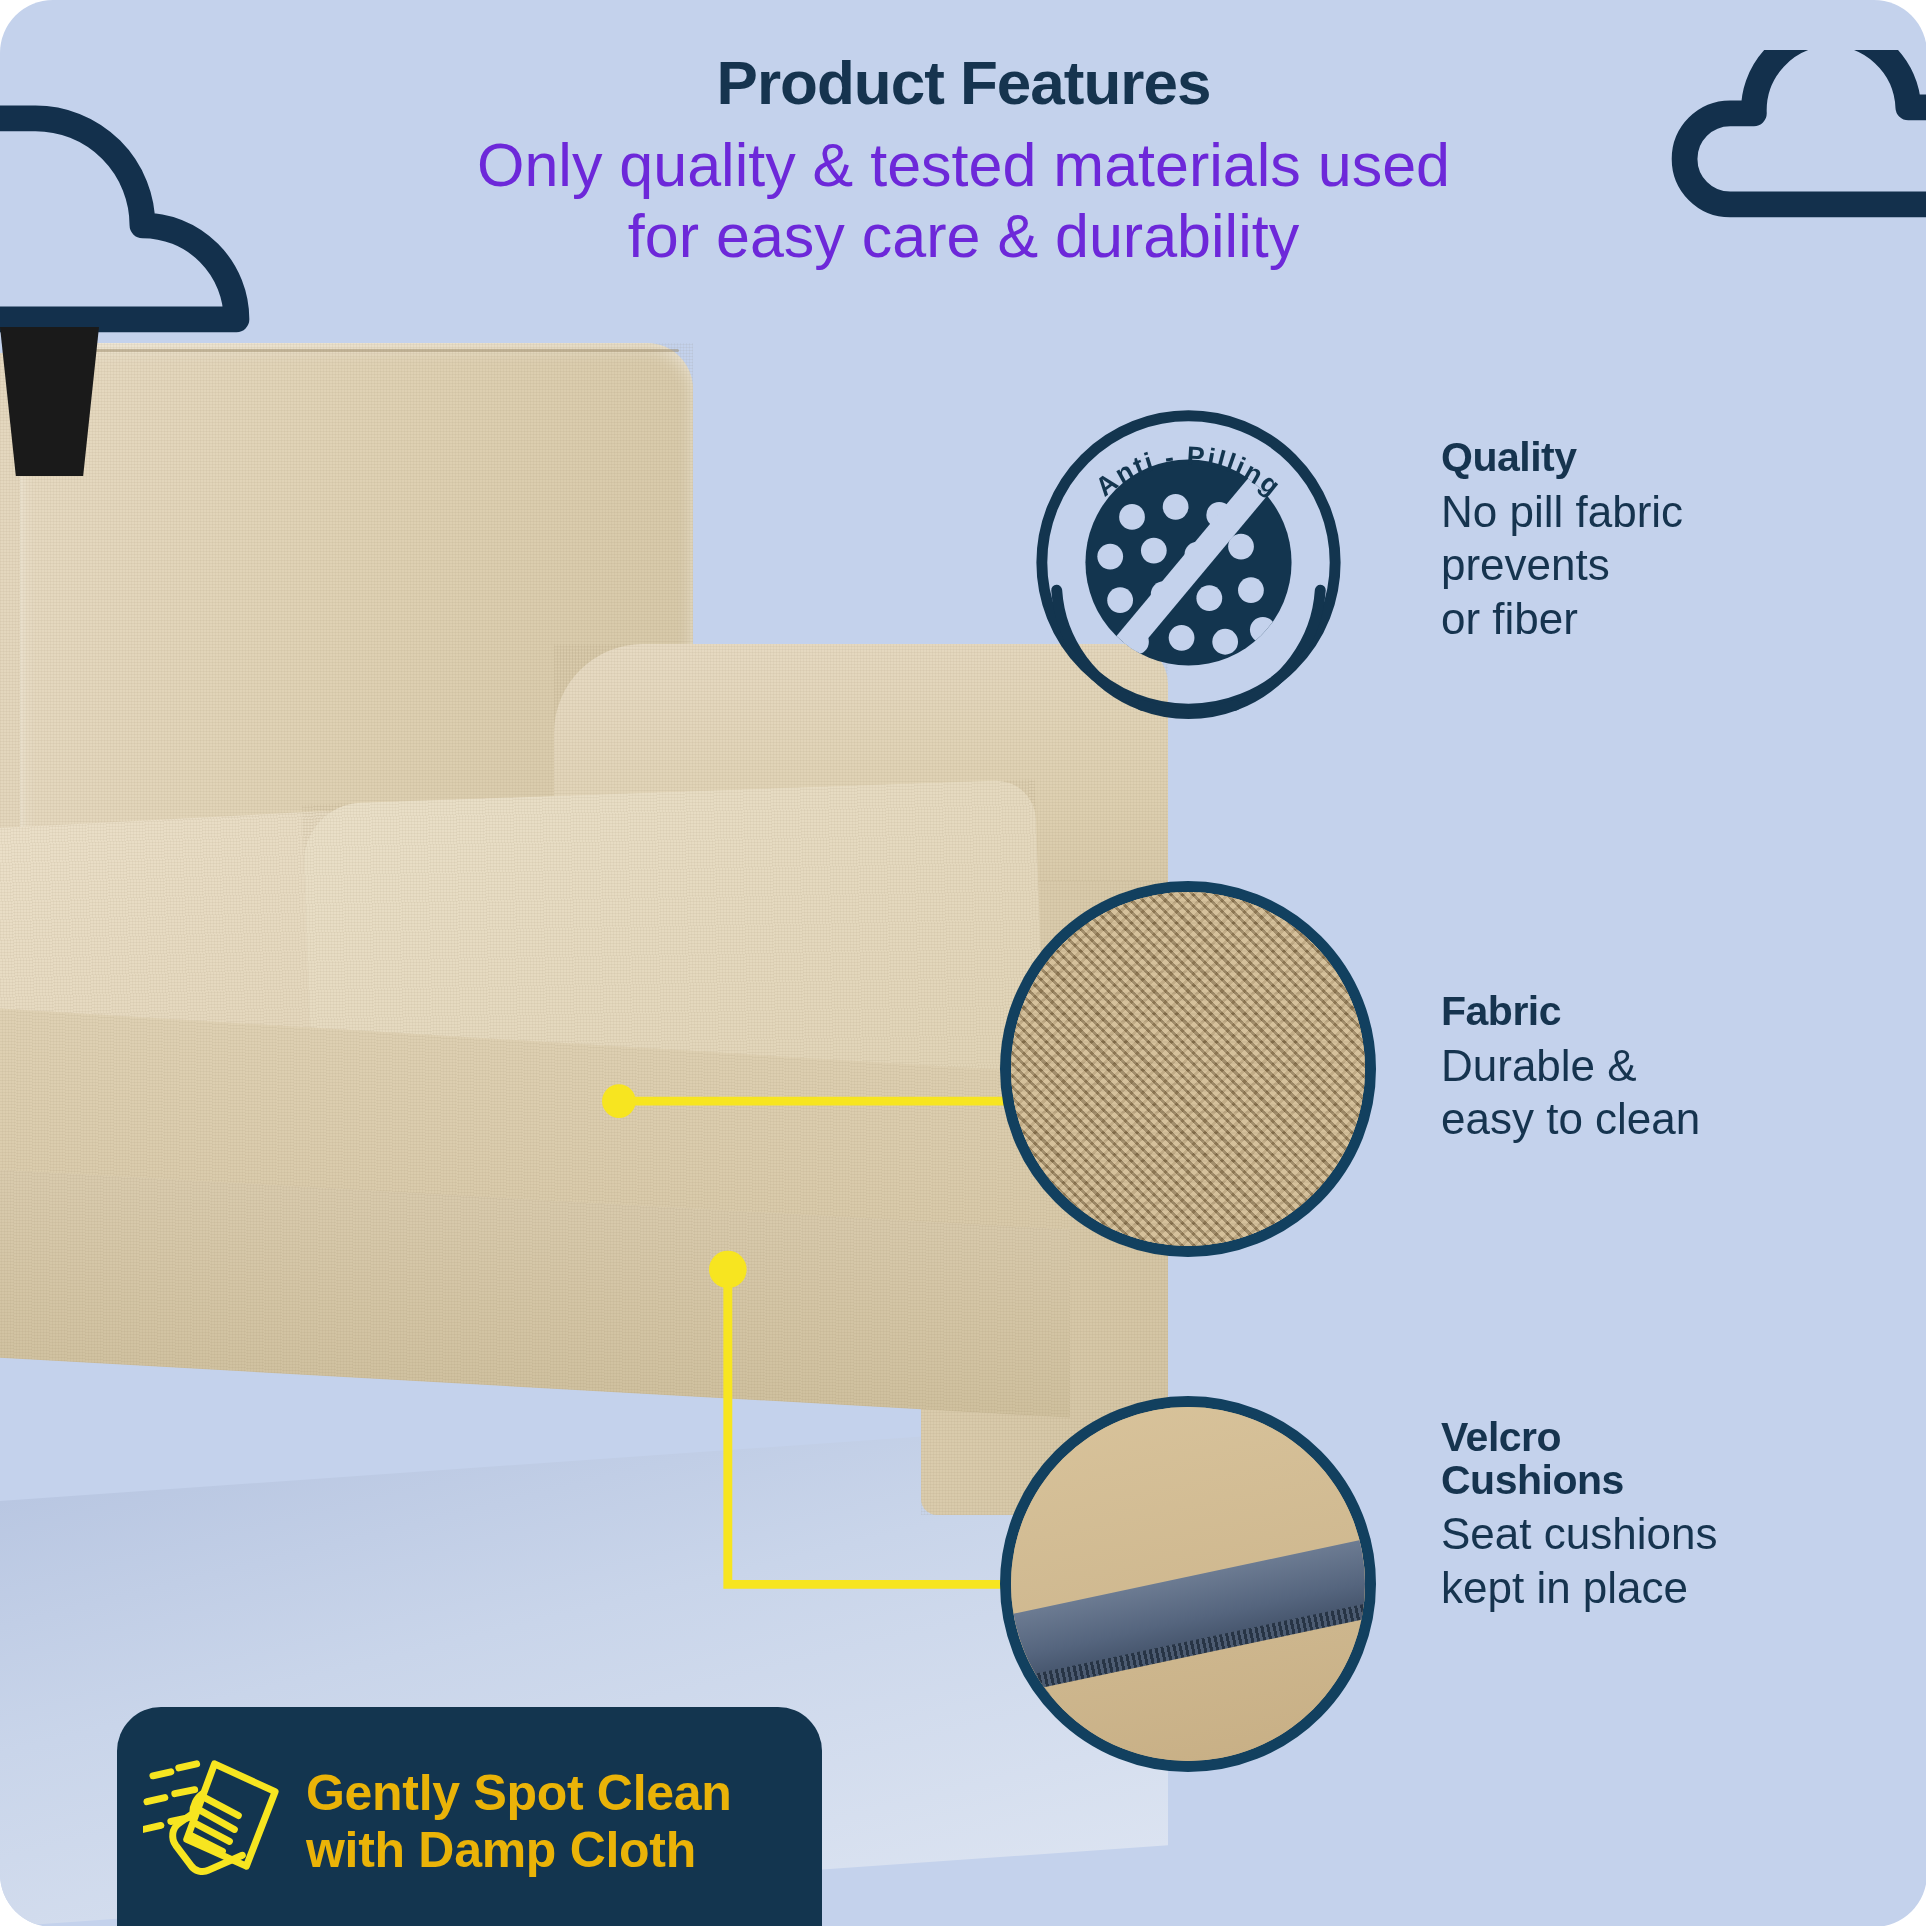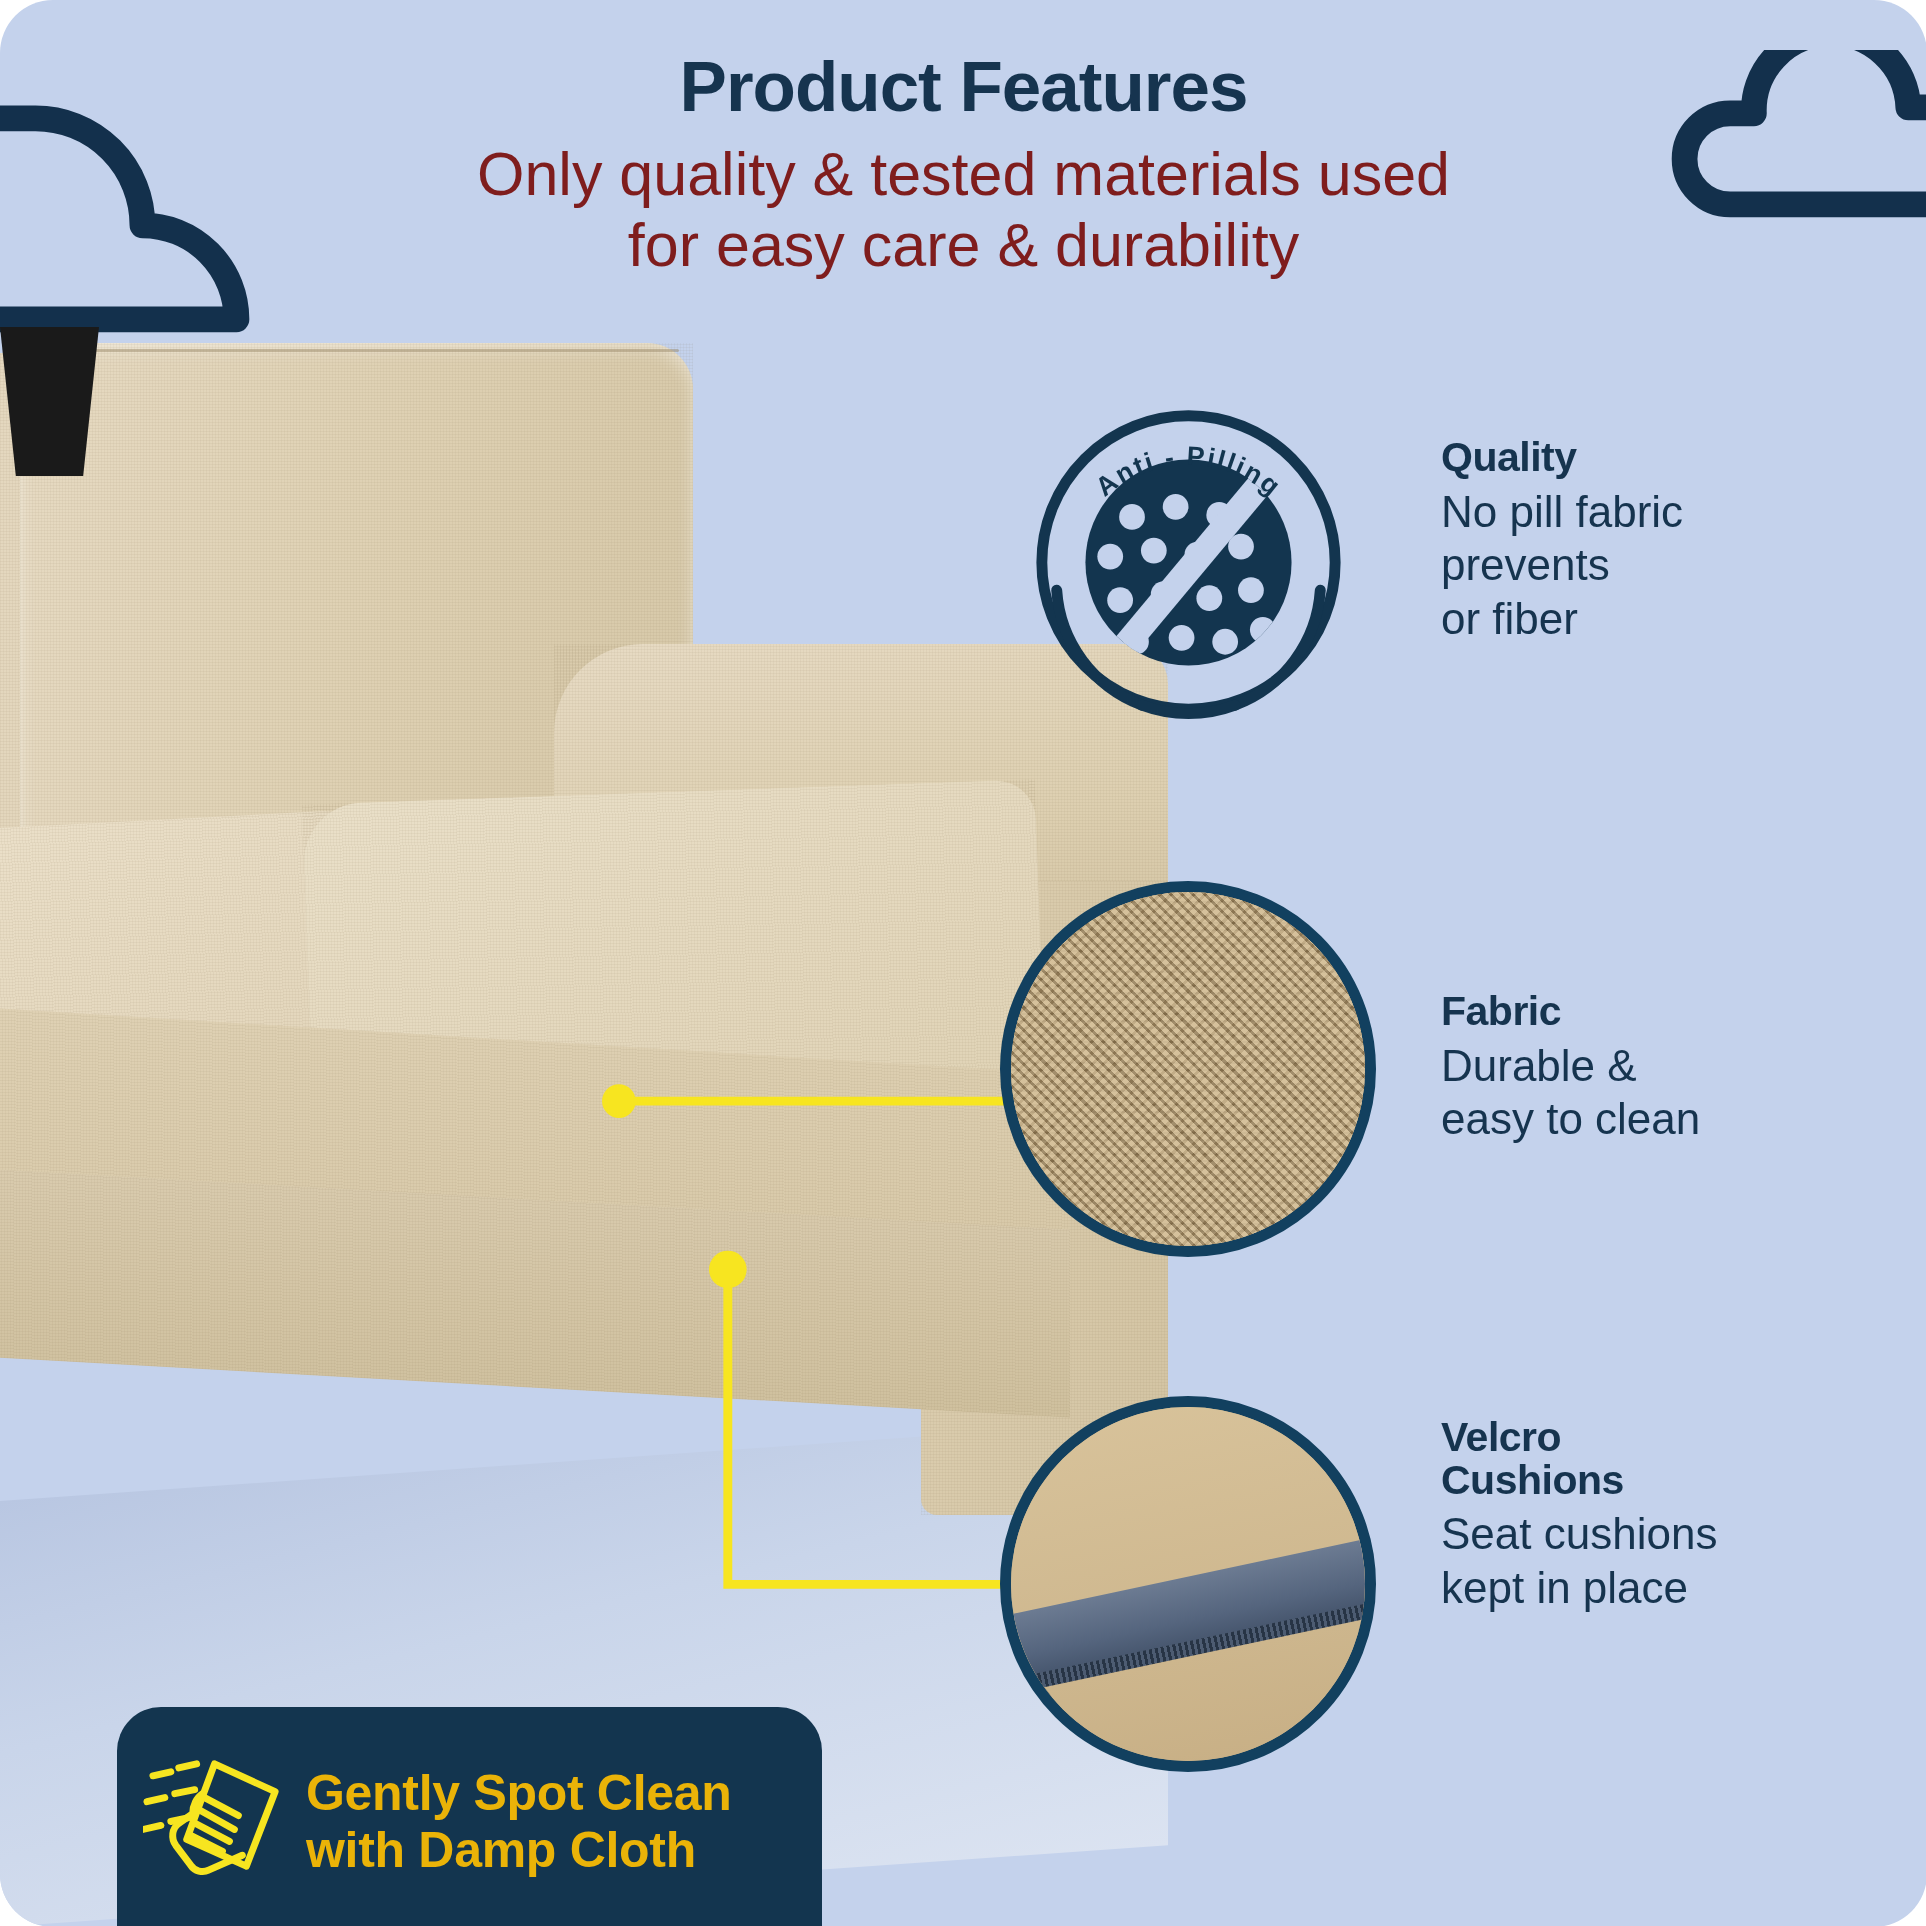--- a/index.html
+++ b/index.html
@@ -4,23 +4,23 @@
 <style>
   html,body{margin:0;padding:0;background:#ffffff;}
   body{width:1927px;height:1927px;overflow:hidden;
        font-family:"Liberation Sans",sans-serif;}
 
   #canvas{position:relative;width:1927px;height:1927px;
           background:#c4d2ec;border-radius:53px;overflow:hidden;}
 
   
   #header{position:absolute;left:0;top:51px;width:1927px;text-align:center;z-index:6;}
-  #title{font-size:71px;font-weight:bold;color:#16344f;letter-spacing:-1px;
+  #title{font-size:62px;font-weight:bold;color:#16344f;letter-spacing:-1px;
          line-height:1.02;}
-  #subtitle{margin-top:16px;font-size:61px;font-weight:400;color:#7f1d1d;
+  #subtitle{margin-top:16px;font-size:61px;font-weight:400;color:#6d28d9;
             line-height:1.16;}
 
   
   .cloud{position:absolute;z-index:2;}
   #cloud-left{left:-34px;top:57px;}
   #cloud-right{left:1643px;top:50px;}
 
   
   #sofa-photo{position:absolute;left:0;top:327px;width:1168px;height:1600px;z-index:3;
               overflow:hidden;}

